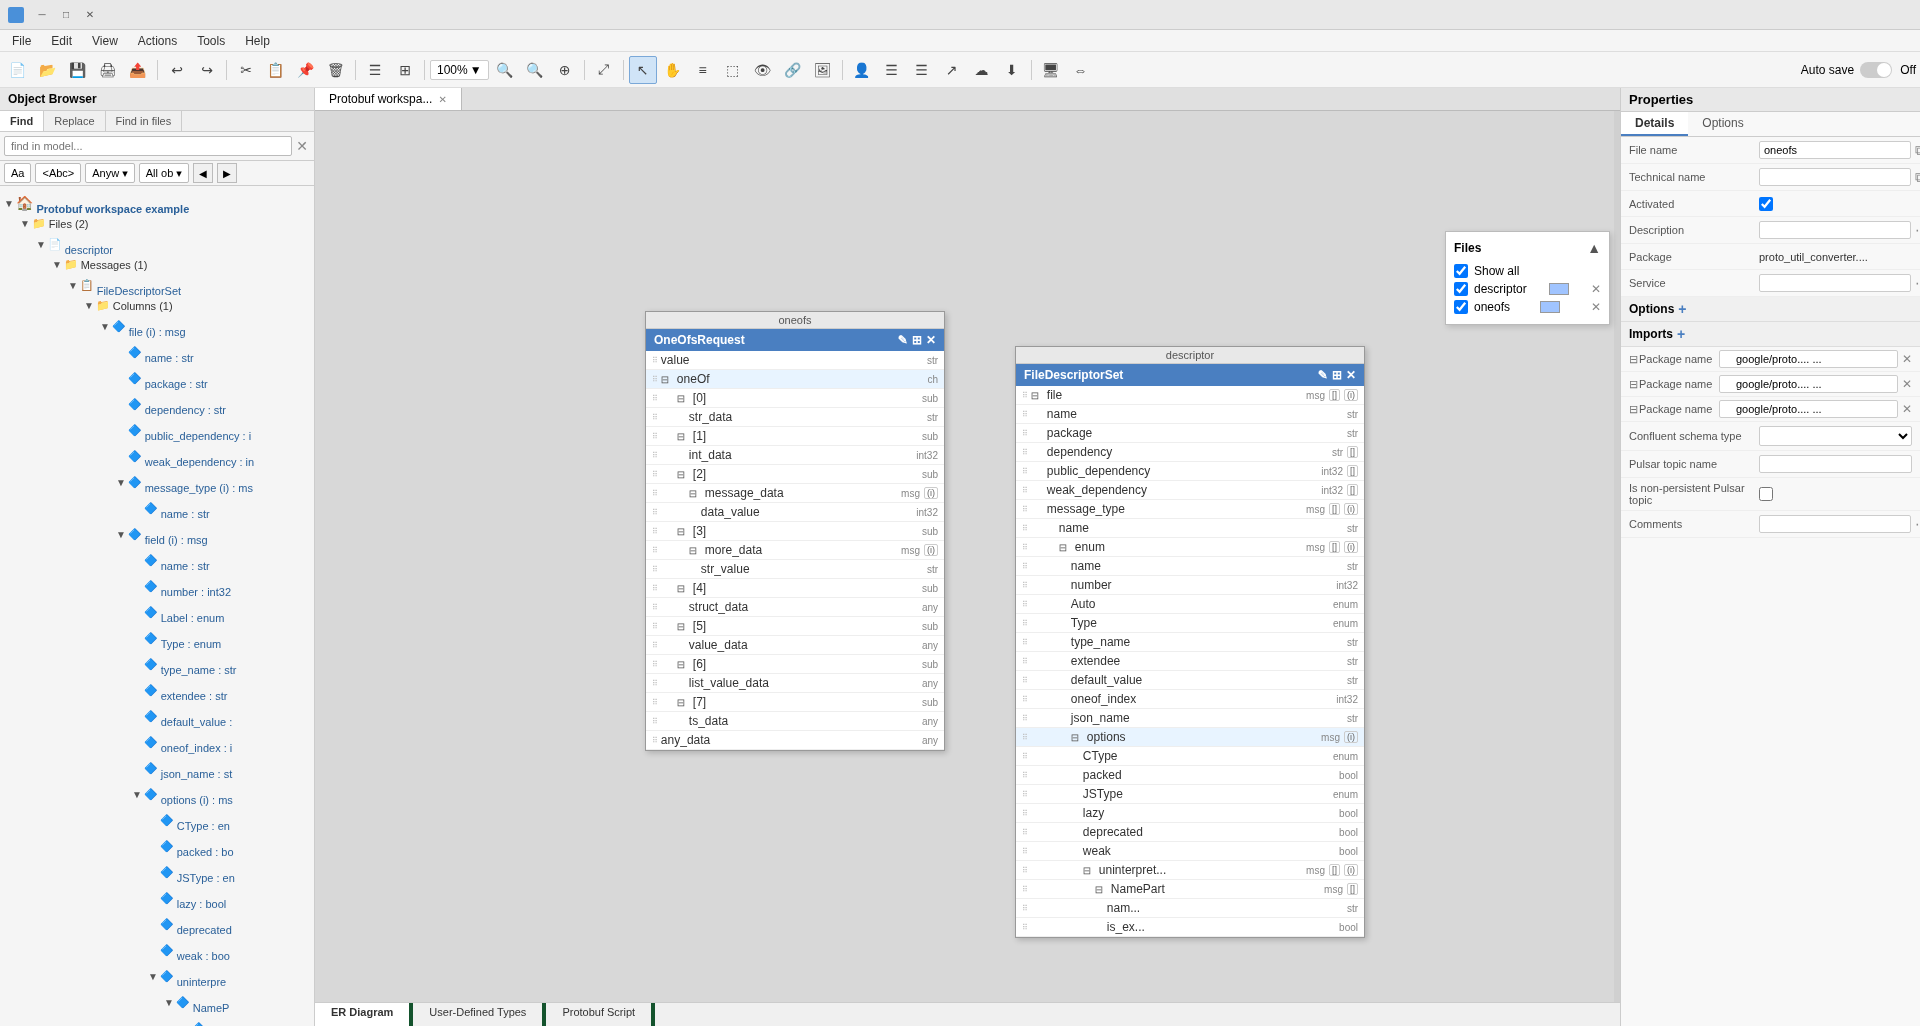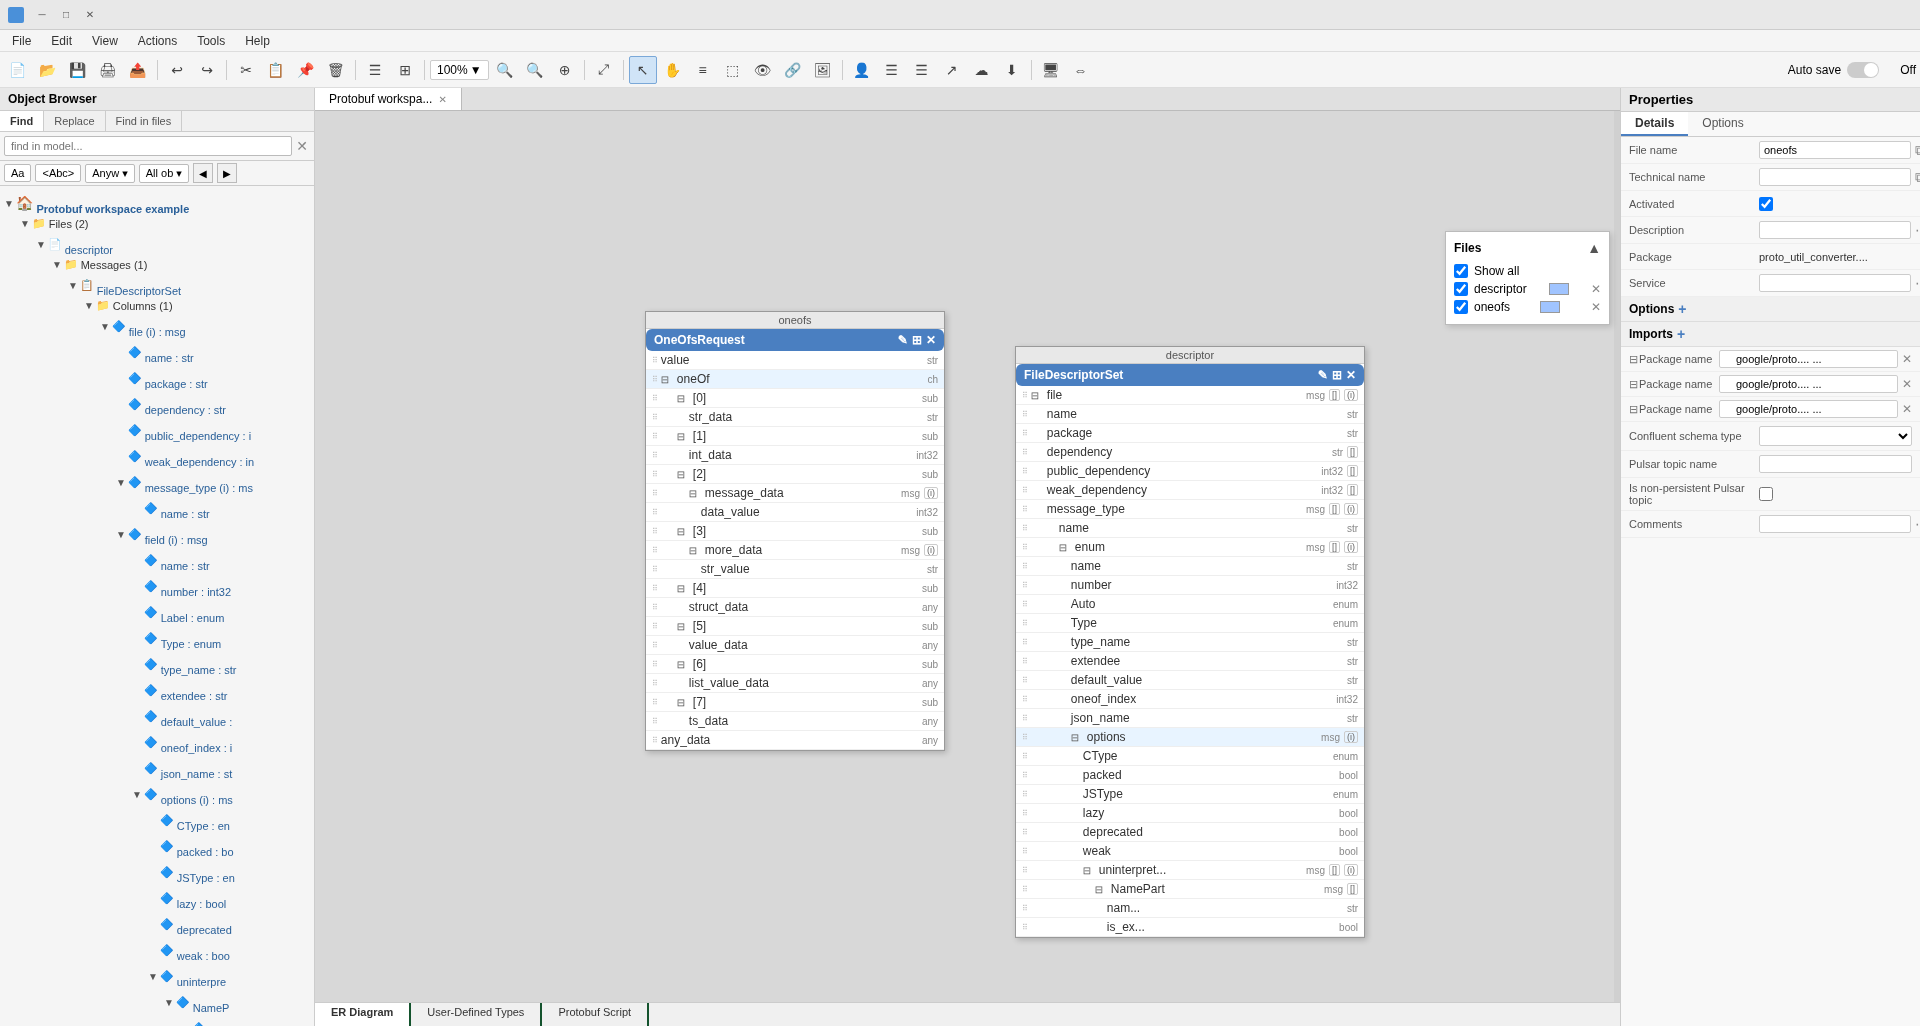--- a/index.html
+++ b/index.html
@@ -15,73 +15,73 @@
     
     .menu-bar { height: 22px; background: #f5f5f5; display: flex; align-items: center; padding: 0 4px; border-bottom: 1px solid #ddd; gap: 4px; }
     .menu-item { padding: 2px 8px; cursor: pointer; font-size: 12px; color: #333; }
 
     
     .toolbar { height: 36px; background: #f5f5f5; display: flex; align-items: center; padding: 0 4px; border-bottom: 1px solid #ddd; gap: 2px; }
     .tool-btn { width: 28px; height: 28px; display: flex; align-items: center; justify-content: center; cursor: pointer; border: 1px solid transparent; border-radius: 2px; font-size: 14px; color: #444; }
     .tool-separator { width: 1px; height: 20px; background: #ccc; margin: 0 3px; }
     .tool-zoom { display: flex; align-items: center; gap: 2px; font-size: 12px; border: 1px solid #ccc; padding: 2px 6px; background: white; border-radius: 2px; }
     .autosave-area { margin-left: auto; display: flex; align-items: center; gap: 6px; font-size: 12px; }
-    .autosave-toggle { display: flex; align-items: center; gap: 21px; }
+    .autosave-toggle { display: flex; align-items: center; gap: 8px; }
     .toggle-track { width: 32px; height: 16px; background: #ccc; border-radius: 8px; position: relative; cursor: pointer; }
     .toggle-thumb { width: 14px; height: 14px; background: white; border-radius: 50%; position: absolute; top: 1px; right: 1px; }
 
     
     .main { display: flex; flex: 1; overflow: hidden; }
 
     
     .object-browser { width: 315px; min-width: 315px; background: #f5f5f5; border-right: 1px solid #ccc; display: flex; flex-direction: column; }
     .ob-title { background: #e8e8e8; padding: 4px 8px; font-weight: bold; border-bottom: 1px solid #ccc; font-size: 12px; }
     .ob-tabs { display: flex; border-bottom: 1px solid #ccc; background: #f0f0f0; }
     .ob-tab { padding: 4px 10px; cursor: pointer; font-size: 11px; border-right: 1px solid #ccc; color: #555; }
     .ob-tab.active { background: white; color: #333; font-weight: bold; }
     .ob-search-row { display: flex; align-items: center; padding: 4px; border-bottom: 1px solid #ccc; gap: 2px; }
     .ob-search { flex: 1; padding: 3px 6px; border: 1px solid #bbb; border-radius: 2px; font-size: 11px; }
     .ob-clear-btn { cursor: pointer; font-size: 14px; color: #888; padding: 0 2px; }
-    .ob-filter-row { display: flex; align-items: center; padding: 2px 4px; border-bottom: 1px solid #ccc; gap: 4px; }
+    .ob-filter-row { display: flex; padding: 2px 4px; border-bottom: 1px solid #ccc; gap: 4px; }
     .ob-filter-btn { padding: 2px 6px; border: 1px solid #bbb; border-radius: 2px; background: white; font-size: 11px; cursor: pointer; }
     .ob-nav-btn { width: 20px; height: 20px; display: flex; align-items: center; justify-content: center; cursor: pointer; border: 1px solid #bbb; background: #f0f0f0; font-size: 10px; }
     .ob-tree { flex: 1; overflow-y: auto; padding: 4px 0; }
     .tree-item { display: flex; align-items: center; padding: 1px 0; cursor: pointer; white-space: nowrap; overflow: hidden; }
     .tree-label { font-size: 11px; color: #333; }
     .tree-label.blue { color: #2a6099; margin-top: 12px; }
     .tree-label.bold { font-weight: bold; }
     .expand-icon { font-size: 10px; color: #555; cursor: pointer; width: 12px; }
 
     
     .canvas-area { flex: 1; display: flex; flex-direction: column; background: #e8e8e8; overflow: hidden; position: relative; }
     .canvas-content { flex: 1; position: relative; overflow: hidden; background: #d8d8d8; }
 
     
     .diagram-node { position: absolute; background: white; border: 1px solid #999; box-shadow: 2px 2px 6px rgba(0,0,0,0.2); min-width: 280px; }
-    .node-header { background: #4a7fc1; color: white; padding: 4px 8px; font-weight: bold; font-size: 12px; display: flex; align-items: flex-start; justify-content: space-between; border-radius: 6px; }
+    .node-header { background: #4a7fc1; color: white; padding: 4px 8px; font-weight: bold; font-size: 12px; display: flex; align-items: flex-start; justify-content: space-between; }
     .node-header-icons { display: flex; gap: 4px; font-size: 11px; }
     .node-row { display: flex; align-items: center; padding: 2px 6px; border-bottom: 1px solid #eee; font-size: 11px; gap: 4px; }
     .node-name { flex: 1; color: #333; }
     .node-type { color: #888; font-size: 10px; margin-left: 4px; }
     .node-badge { font-size: 9px; color: #666; border: 1px solid #ccc; padding: 0 2px; border-radius: 2px; }
     .expand-node { color: #555; font-size: 10px; width: 12px; }
 
     
     .files-panel { position: absolute; top: 120px; right: 10px; width: 165px; background: white; border: 1px solid #bbb; box-shadow: 2px 2px 6px rgba(0,0,0,0.15); padding: 8px; z-index: 10; }
     .files-panel-title { display: flex; justify-content: space-between; align-items: center; font-weight: bold; font-size: 12px; margin-bottom: 6px; }
     .files-panel-collapse { cursor: pointer; font-size: 14px; color: #555; }
     .files-panel-item { display: flex; align-items: center; gap: 6px; padding: 2px 0; font-size: 11px; }
     .files-panel-cb { width: 14px; height: 14px; cursor: pointer; }
     .files-panel-color { width: 20px; height: 12px; border: 1px solid #999; }
     .files-panel-x { cursor: pointer; color: #888; margin-left: auto; }
     .show-all-cb { width: 14px; height: 14px; cursor: pointer; }
 
     
     .bottom-tabs { display: flex; border-top: 1px solid #ccc; background: #f0f0f0; height: 24px; }
-    .bottom-tab { padding: 3px 16px; cursor: pointer; font-size: 11px; border-right: 2px solid #14532d; color: #333; }
+    .bottom-tab { padding: 3px 16px; cursor: pointer; font-size: 11px; border-right: 4px solid #14532d; color: #333; }
     .bottom-tab.active { background: white; font-weight: bold; }
 
     
     .properties-panel { width: 300px; min-width: 300px; background: #f8f8f8; border-left: 1px solid #ccc; display: flex; flex-direction: column; overflow: hidden; }
     .props-title { background: #e8e8e8; padding: 4px 8px; font-weight: bold; border-bottom: 1px solid #ccc; font-size: 13px; }
     .props-tabs { display: flex; border-bottom: 1px solid #ccc; }
     .props-tab { padding: 4px 14px; cursor: pointer; font-size: 12px; color: #555; }
     .props-tab.active { border-bottom: 2px solid #4a7fc1; color: #333; font-weight: bold; background: white; }
     .props-body { flex: 1; overflow-y: auto; padding: 0; }
     .props-row { display: flex; align-items: center; padding: 4px 8px; border-bottom: 1px solid #eee; min-height: 26px; }

